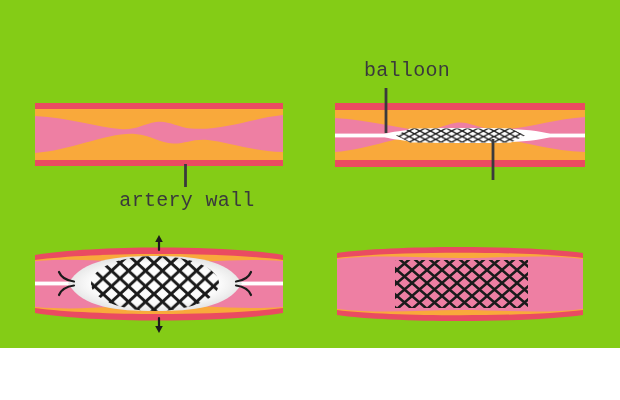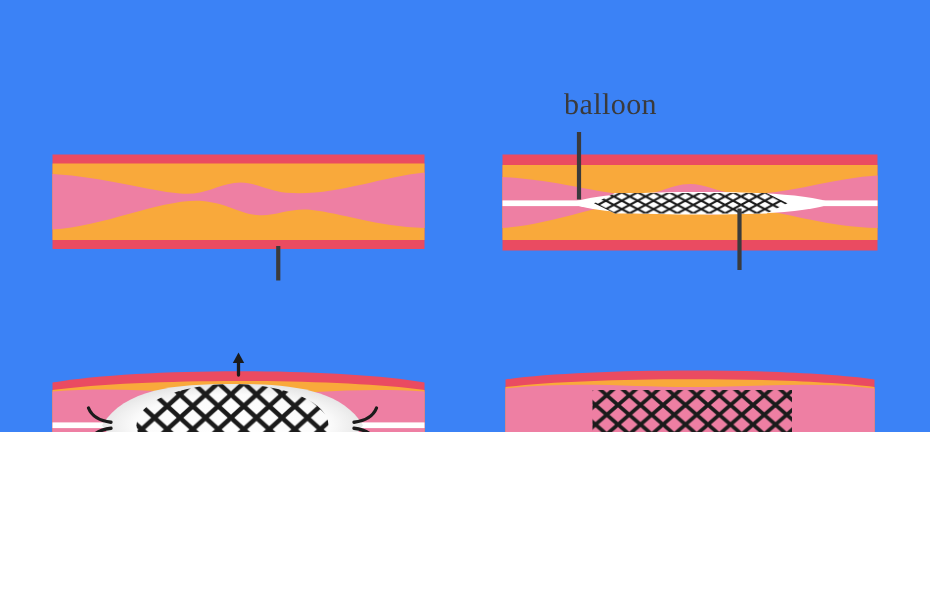--- a/index.html
+++ b/index.html
@@ -1,18 +1,18 @@
 <!DOCTYPE html>
 <html style="--artery-red: #ea4b61; --plaque-orange: #f9a93b; --lumen-pink: #ee7fa3; --device-white: #ffffff; --mesh-black: #1b1b1b; --label-text: #3a3a3c;"><head>
 <meta charset="utf-8">
 <style>
   html,body{margin:0;padding:0;background:#fff;}
   .canvas{
-    position:relative;width:620px;height:288px;background:#3b82f6;overflow:hidden;
-    font-family:Liberation Serif, serif;
+    position:relative;width:620px;height:348px;background:#84cc16;overflow:hidden;
+    font-family:Liberation Mono, monospace;
   }
   .canvas svg{position:absolute;left:0;top:0;}
   .label{
     position:absolute;transform:translateX(-50%);
     font-size:20px;letter-spacing:.3px;color:var(--label-text,#3a3a3c);
     white-space:nowrap;
   }
   .fill-red{fill:var(--artery-red,#ea4b61);}
   .fill-orange{fill:var(--plaque-orange,#f9a93b);}
   .fill-pink{fill:var(--lumen-pink,#ee7fa3);}
@@ -86,14 +86,15 @@
       <path class="fill-pink" d="M0,15 C45,10 85,14 123,14 C165,14 205,10 246,15 L246,65 C205,70 165,66 123,66 C85,66 45,70 0,65 Z"></path>
       <rect fill="url(#meshMed)" x="58" y="16" width="133" height="48"></rect>
     </g>
 
     <line class="leader" x1="185.5" y1="164" x2="185.5" y2="187"></line>
     <line class="leader" x1="386" y1="88" x2="386" y2="133"></line>
     <line class="leader" x1="493" y1="139" x2="493" y2="180"></line>
   </svg>
 
   <div class="label" style="left:407px;top:59px;">balloon</div>
+  <div class="label" style="left:187px;top:189px;">artery wall</div>
 
 </div>
 
 </body></html>

